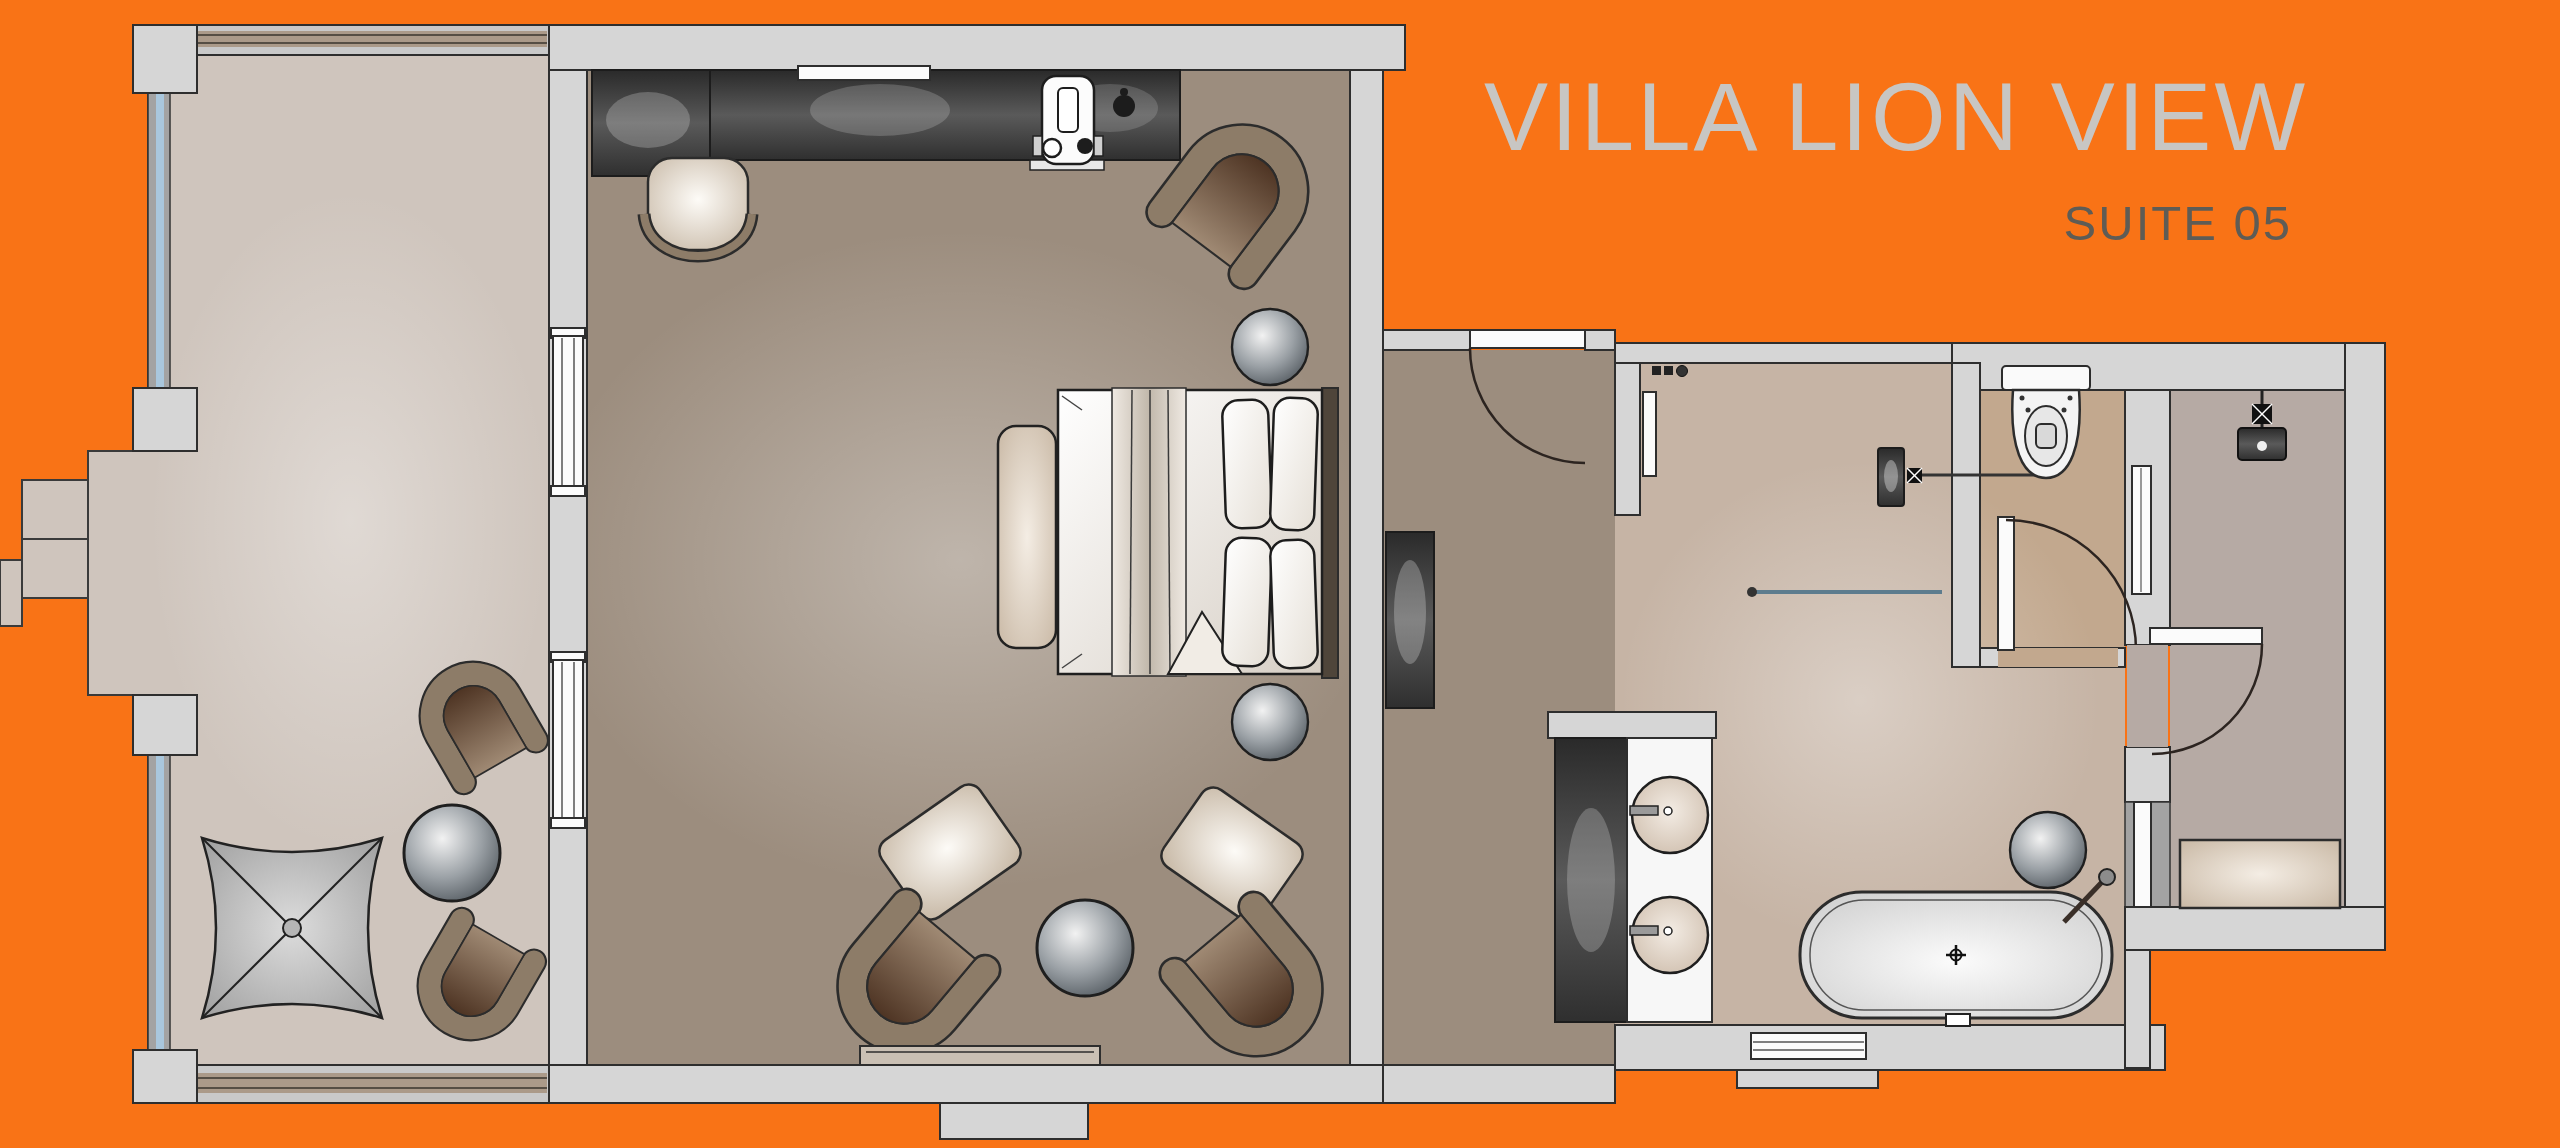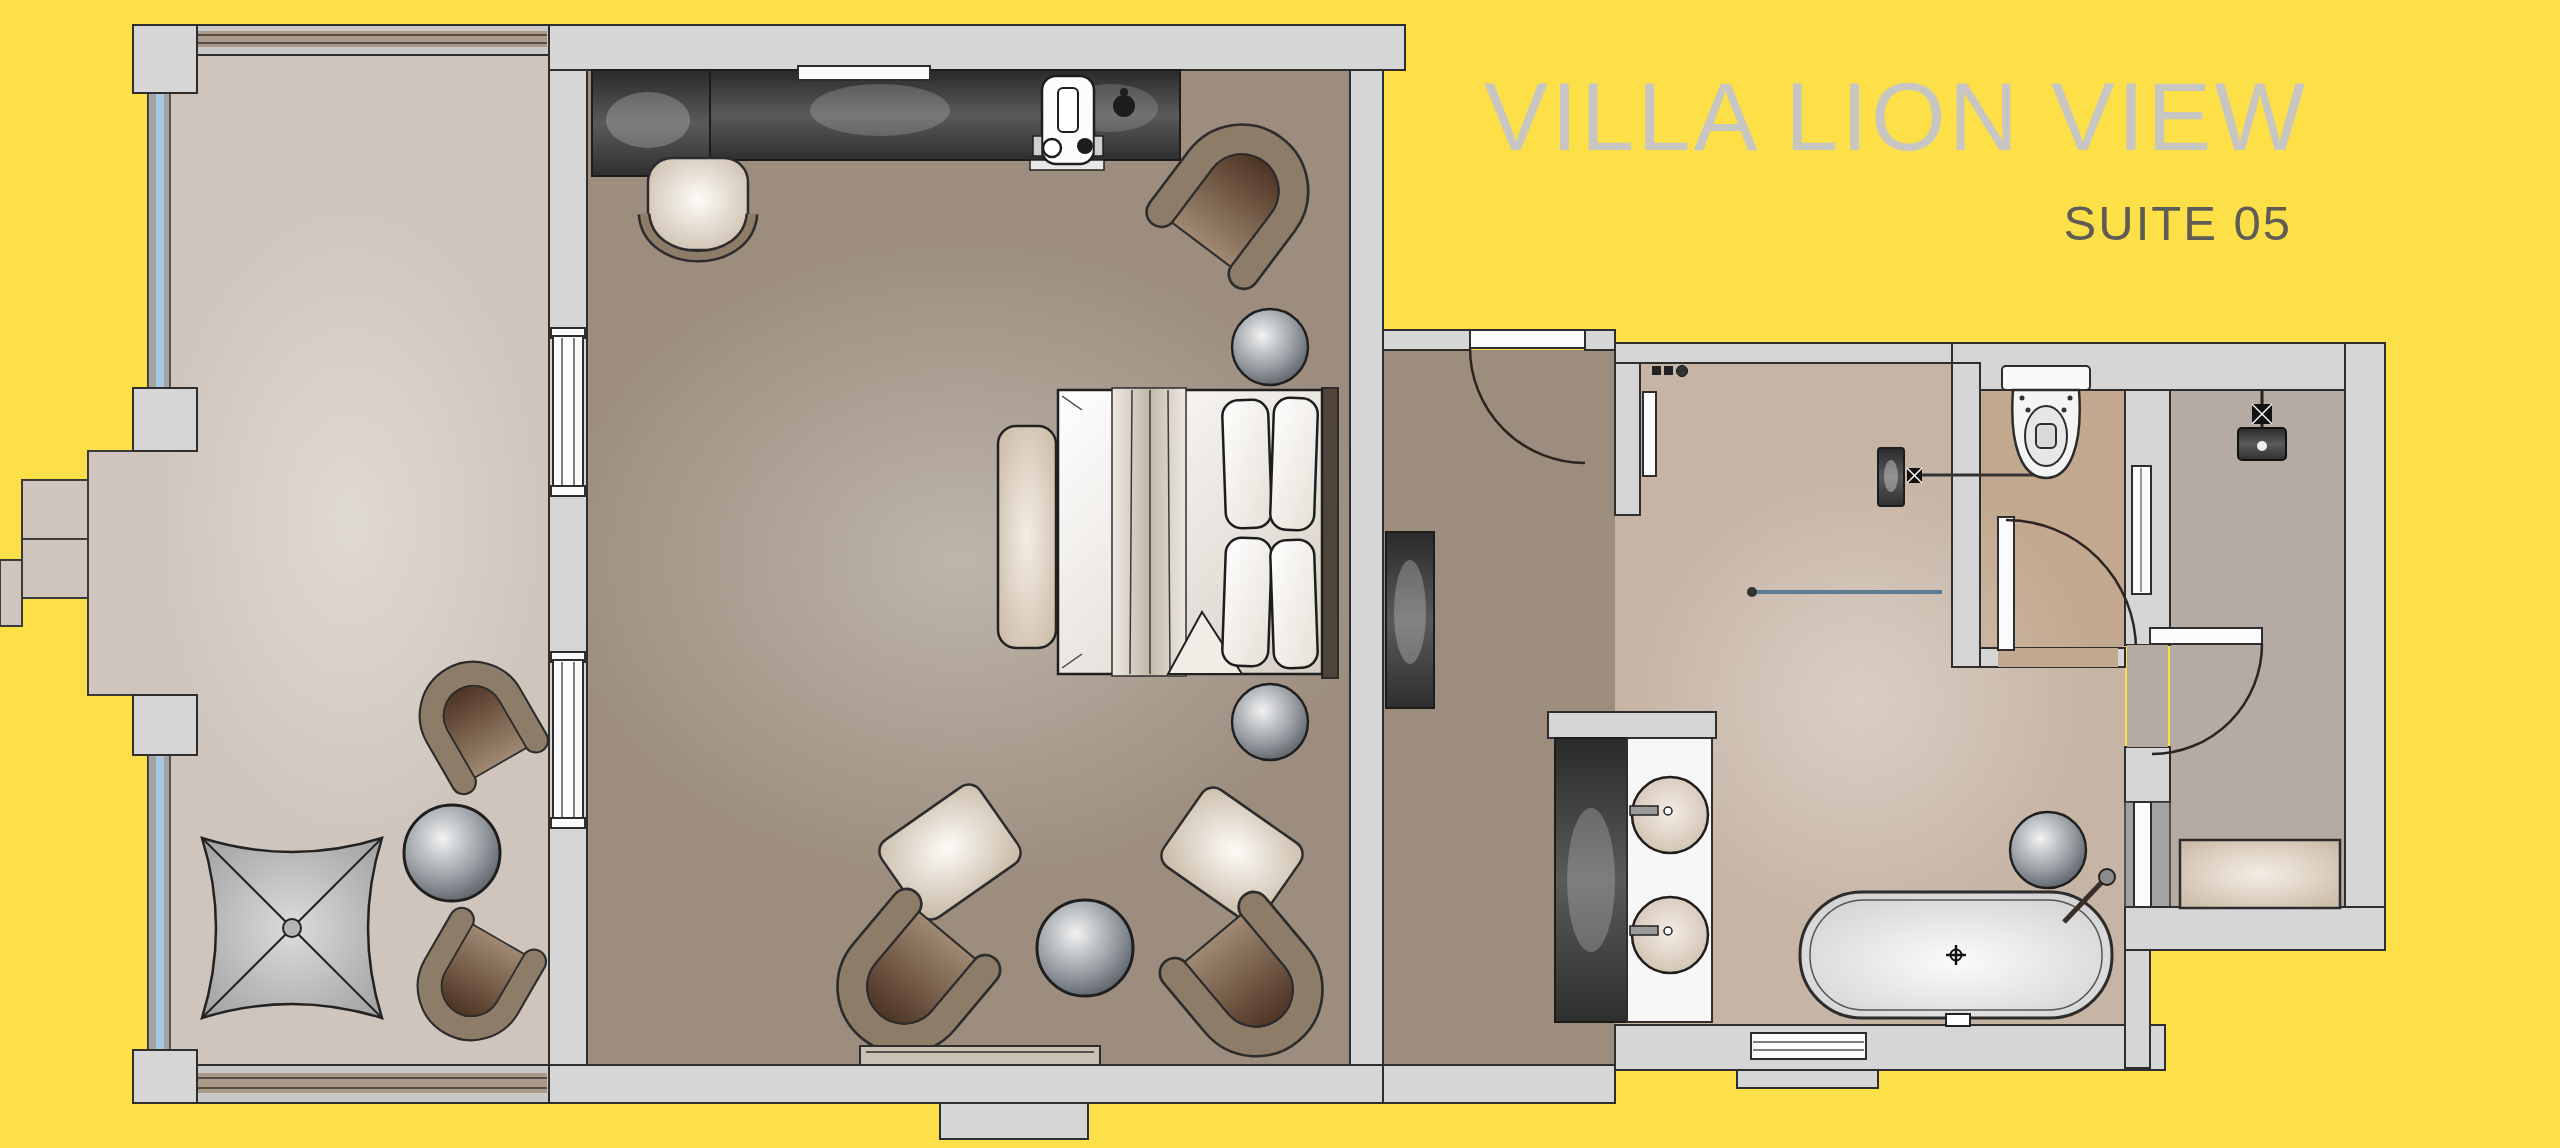--- a/index.html
+++ b/index.html
@@ -1,16 +1,16 @@
 <!DOCTYPE html>
 <html style="--wall_fill: #d6d6d6; --wall_stroke: #2e2e2e; --terrace_floor: #cfc5bd; --bedroom_floor: #9c8d7e; --hall_floor: #9c8d7e; --bathroom_floor: #c6b4a5; --wc_floor: #c2a88e; --shower_floor: #b6aaa4; --glass_blue: #a9c7dd; --glass_frame: #a3a3a3; --band_tan: #ab9a89; --chair_ring: #8d7c68; --dark_furniture: #3c3c3c; --title_color: #c8c6c3; --subtitle_color: #5f5c55;"><head>
 <meta charset="utf-8">
 <style>
   html,body{margin:0;padding:0;background:#ffffff;font-family:"Liberation Sans",sans-serif;}
-  .canvas{position:relative;width:2560px;height:1148px;background:#fde047;overflow:hidden;}
+  .canvas{position:relative;width:2560px;height:1148px;background:#f97316;overflow:hidden;}
   svg{position:absolute;left:0;top:0;}
   .wall{fill:var(--wall_fill);stroke:var(--wall_stroke);stroke-width:2;}
   .band{fill:#c9c9c9;stroke:var(--wall_stroke);stroke-width:2;}
   .bandin{fill:var(--band_tan);stroke:none;}
   .bandline{stroke:#3a342e;stroke-width:1.5;}
   .floor-terrace{fill:var(--terrace_floor);stroke:#3a3a3a;stroke-width:2;}
   .floor-bedroom{fill:var(--bedroom_floor);stroke:none;}
   .floor-hall{fill:var(--hall_floor);stroke:none;}
   .floor-bath{fill:var(--bathroom_floor);stroke:none;}
   .floor-wc{fill:var(--wc_floor);stroke:none;}

